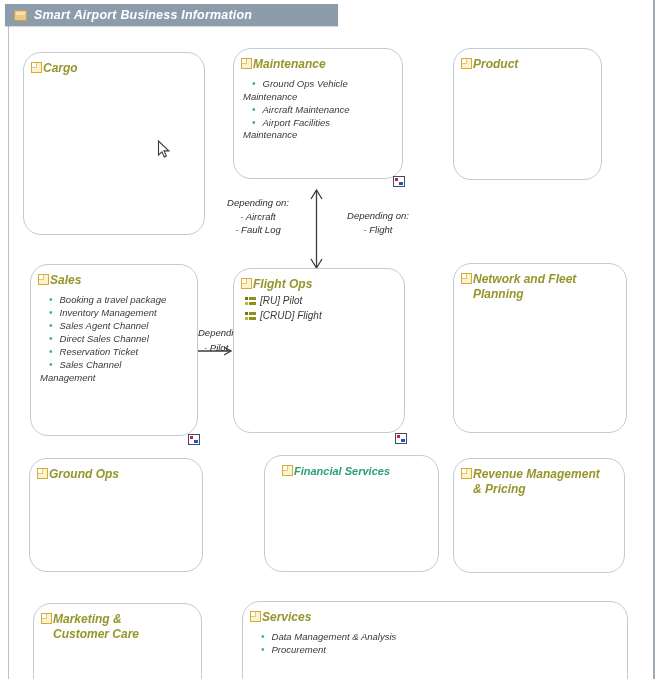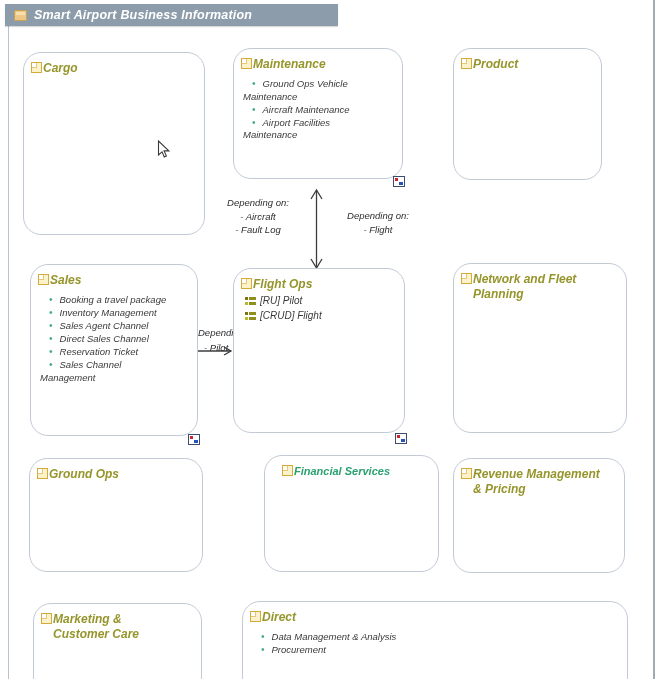--- a/index.html
+++ b/index.html
@@ -229,21 +229,21 @@
   <div class="node" style="left:33px;top:603px;width:169px;height:95px;">
     <div class="node-title">
       <span class="doc-icon"></span>
       <span class="title-text">Marketing &amp; Customer Care</span>
     </div>
   </div>
 
   <div class="node" style="left:242px;top:601px;width:386px;height:97px;">
     <div class="node-title">
       <span class="doc-icon"></span>
-      <span class="title-text">Direct</span>
+      <span class="title-text">Services</span>
     </div>
     <ul class="bullets">
       <li><span>Data Management &amp; Analysis</span></li>
       <li><span>Procurement</span></li>
     </ul>
   </div>
 
   <span class="badge" style="left:393px;top:176px;"></span>
   <span class="badge" style="left:188px;top:434px;"></span>
   <span class="badge" style="left:395px;top:433px;"></span>

